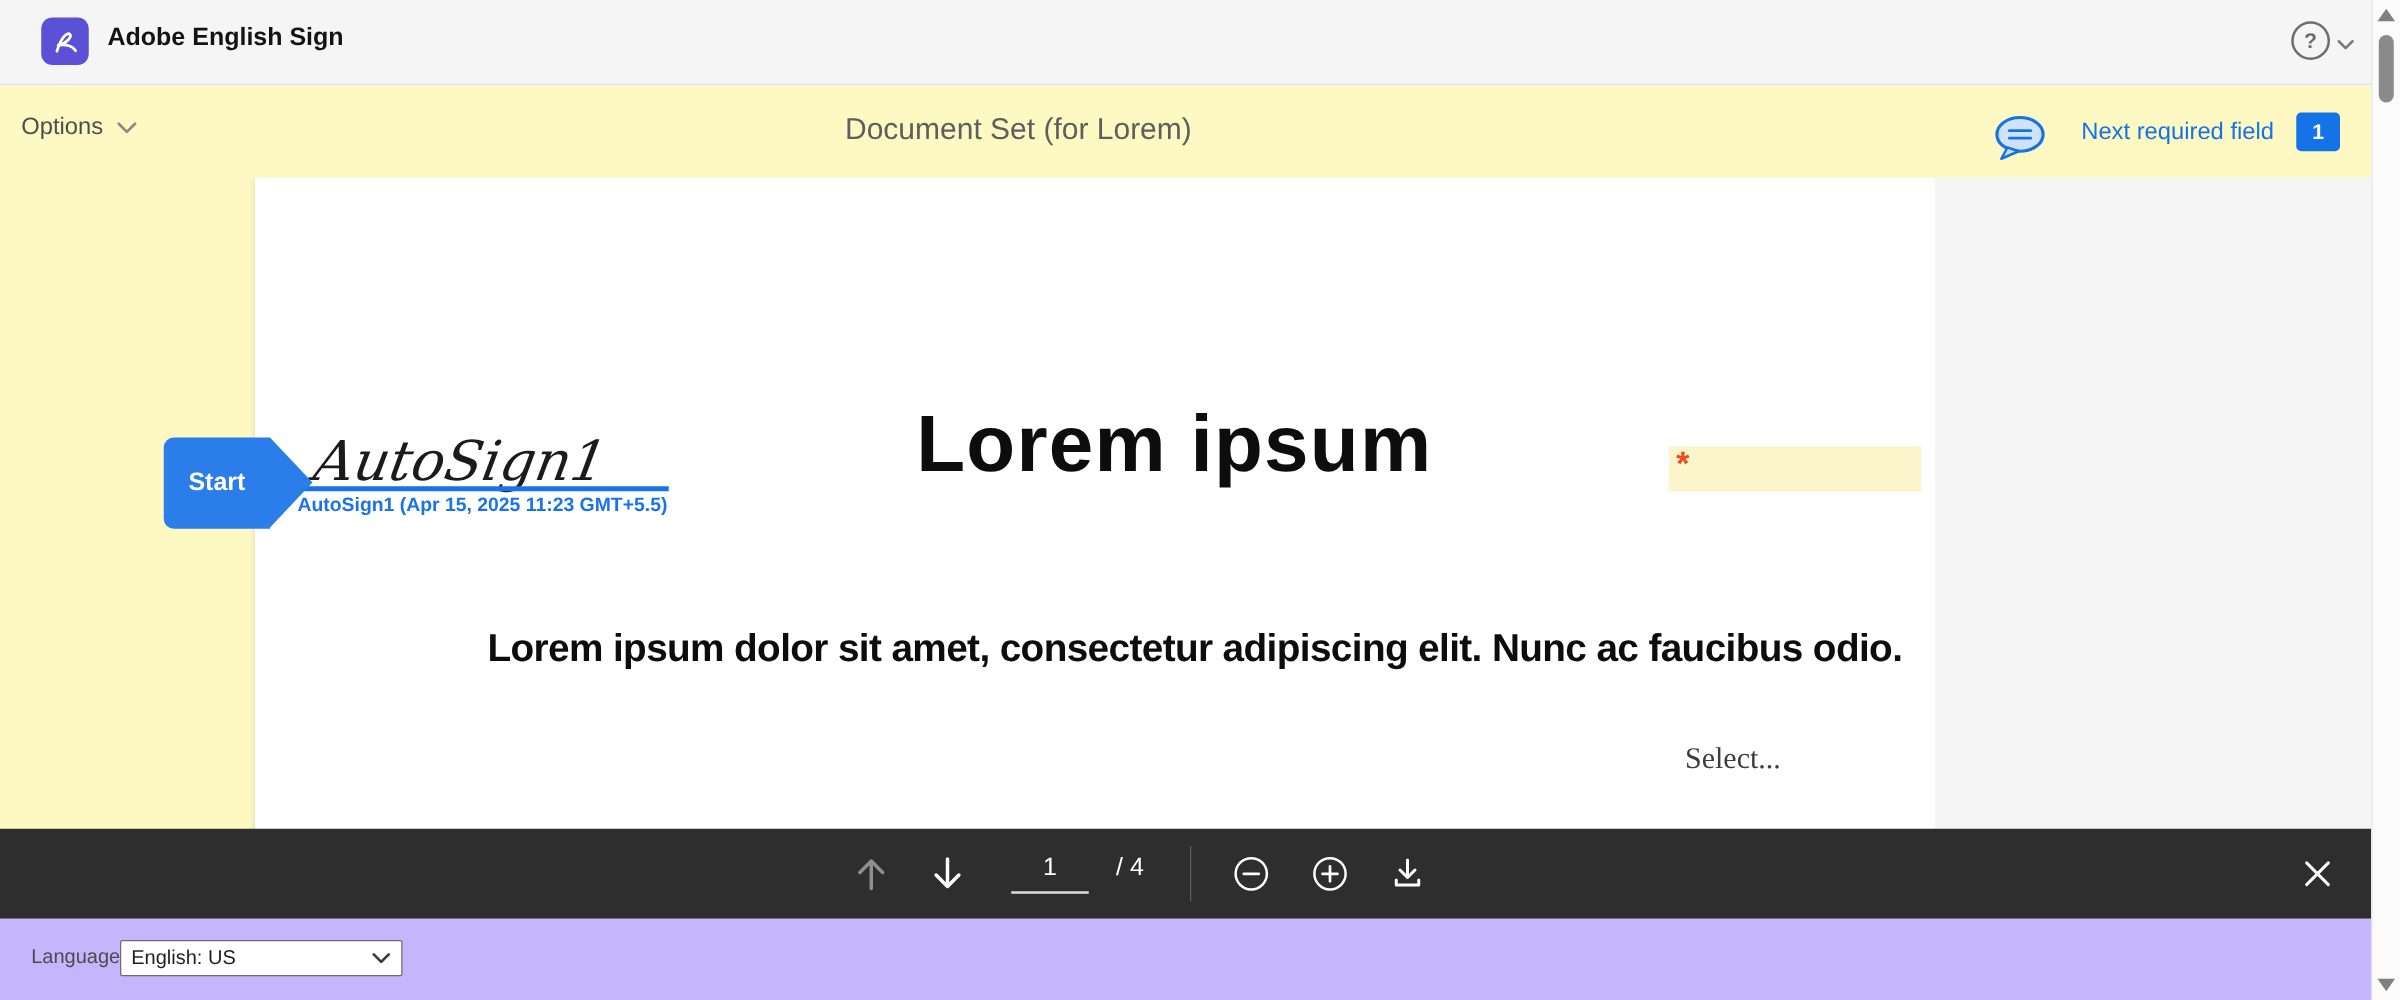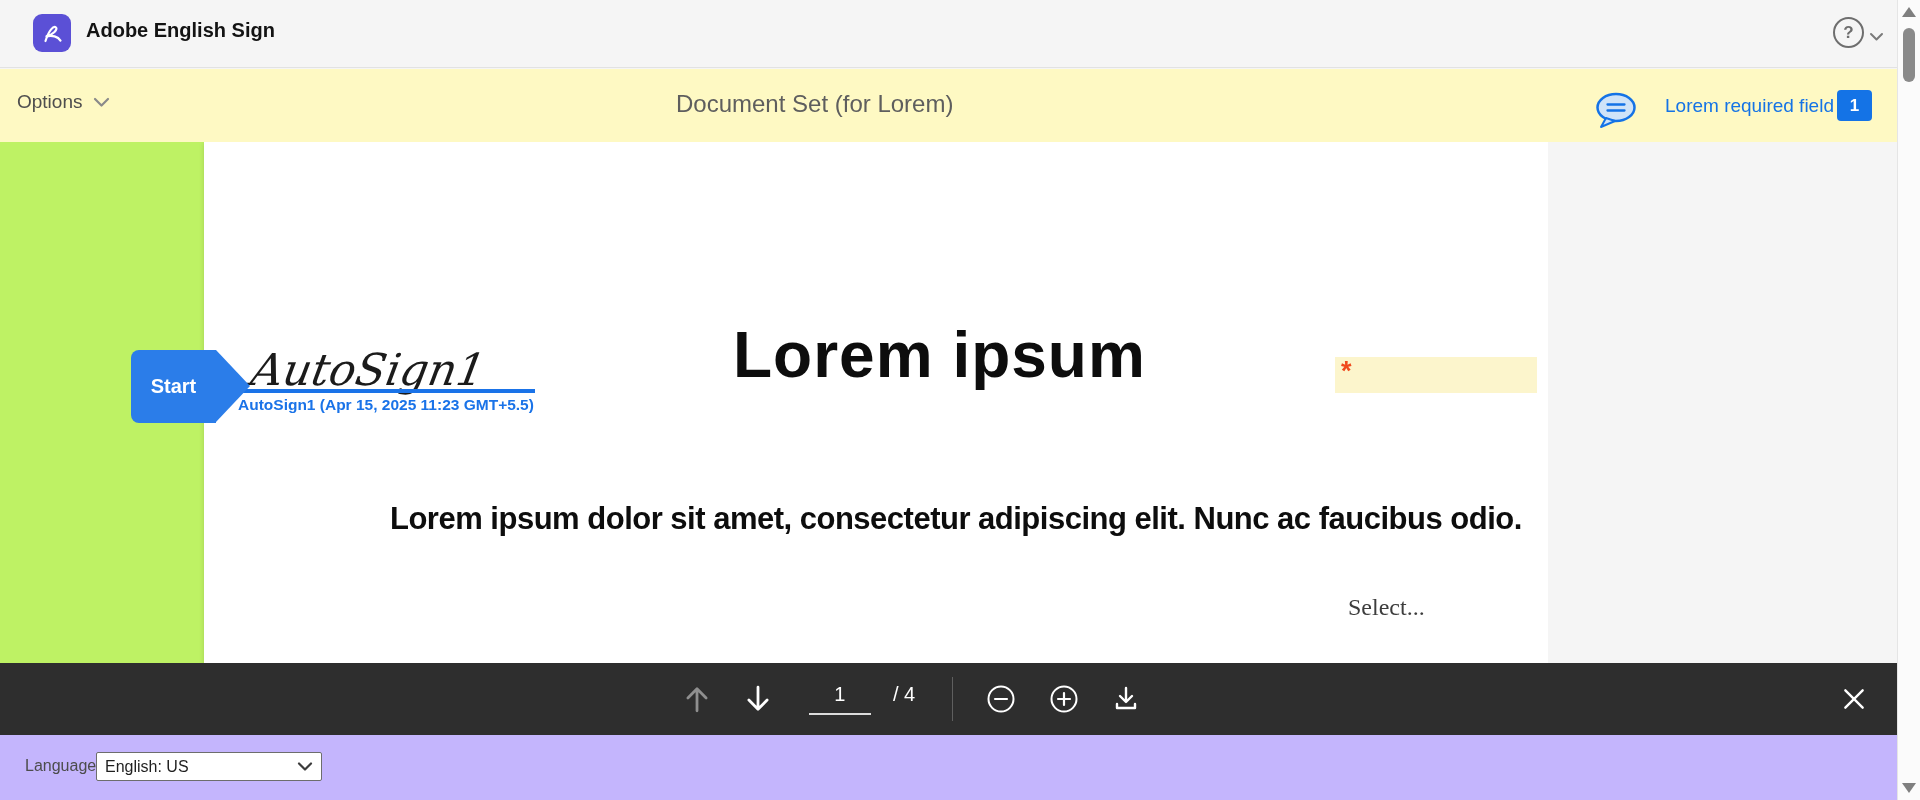--- a/index.html
+++ b/index.html
@@ -25,21 +25,21 @@
     font-family:"Liberation Sans", sans-serif; }
   .doc-title { position:absolute; left:644px; top:21px; font-size:24px; color:#5e5e5e;margin-left:32px; }
   .comment-btn { position:absolute; left:1593px; top:22px; background:none; border:none; cursor:pointer; }
   .next-field-label { position:absolute; left:1665px; top:26px; font-size:19px; color:#1473e6; cursor:pointer; }
   .next-field-badge { position:absolute; left:1837px; top:21px; width:35px; height:31px; background:#1473e6;
     border-radius:4px; color:#fff; font-size:17px; font-weight:bold;
     display:flex; align-items:center; justify-content:center; }
 
   
   .viewport { position:absolute; left:0; top:142px; width:1548px; height:593px;
-    background:#bef264; overflow:hidden; }
+    background:#fef9c3; overflow:hidden; }
   .page { position:absolute; left:204px; top:0; width:1490px; height:593px; background:#ffffff;
     box-shadow:0 1px 5px rgba(0,0,0,.14); }
 
   .start-tab { position:absolute; left:131px; top:208px; width:85px; height:73px; background:#2b7de9;
     border-radius:8px 0 0 8px; color:#fff; font-size:20px; font-weight:bold;
     display:flex; align-items:center; justify-content:center; cursor:pointer; z-index:5;
     border:none; font-family:"Liberation Sans", sans-serif; }
   .start-tab::after { content:""; position:absolute; left:85px; top:0;
     border-top:36.5px solid transparent; border-bottom:36.5px solid transparent;
     border-left:34px solid #2b7de9; }
@@ -123,21 +123,21 @@
       </svg>
     </button>
     <div class="doc-title">Document Set (for Lorem)</div>
     <button class="comment-btn">
       <svg width="46" height="40" viewBox="0 0 46 40">
         <ellipse cx="23" cy="16.5" rx="18.5" ry="13.5" fill="#cfe3f8" stroke="#1473e6" stroke-width="2.5"></ellipse>
         <path d="M13 27 L8 36 L22 30 Z" fill="#cfe3f8" stroke="#1473e6" stroke-width="2" stroke-linejoin="round"></path>
         <path d="M14.5 13.5 H31.5 M14.5 19.5 H31.5" stroke="#1473e6" stroke-width="2.3" stroke-linecap="round"></path>
       </svg>
     </button>
-    <div class="next-field-label">Lorem required field</div>
+    <div class="next-field-label">Next required field</div>
     <div class="next-field-badge">
       <span>1</span>
     </div>
   </div>
 
   <div class="viewport">
     <div class="page"></div>
 
     <button class="start-tab">
       <span>Start</span>

